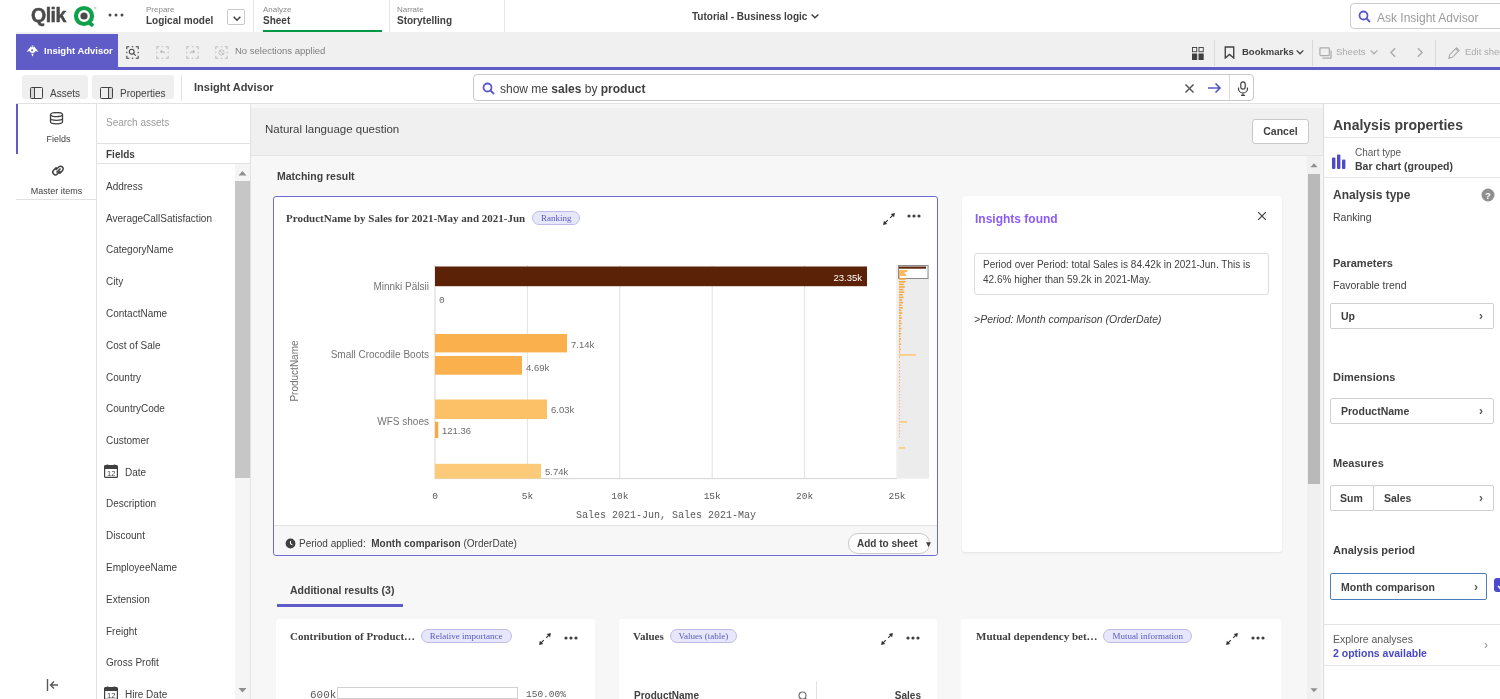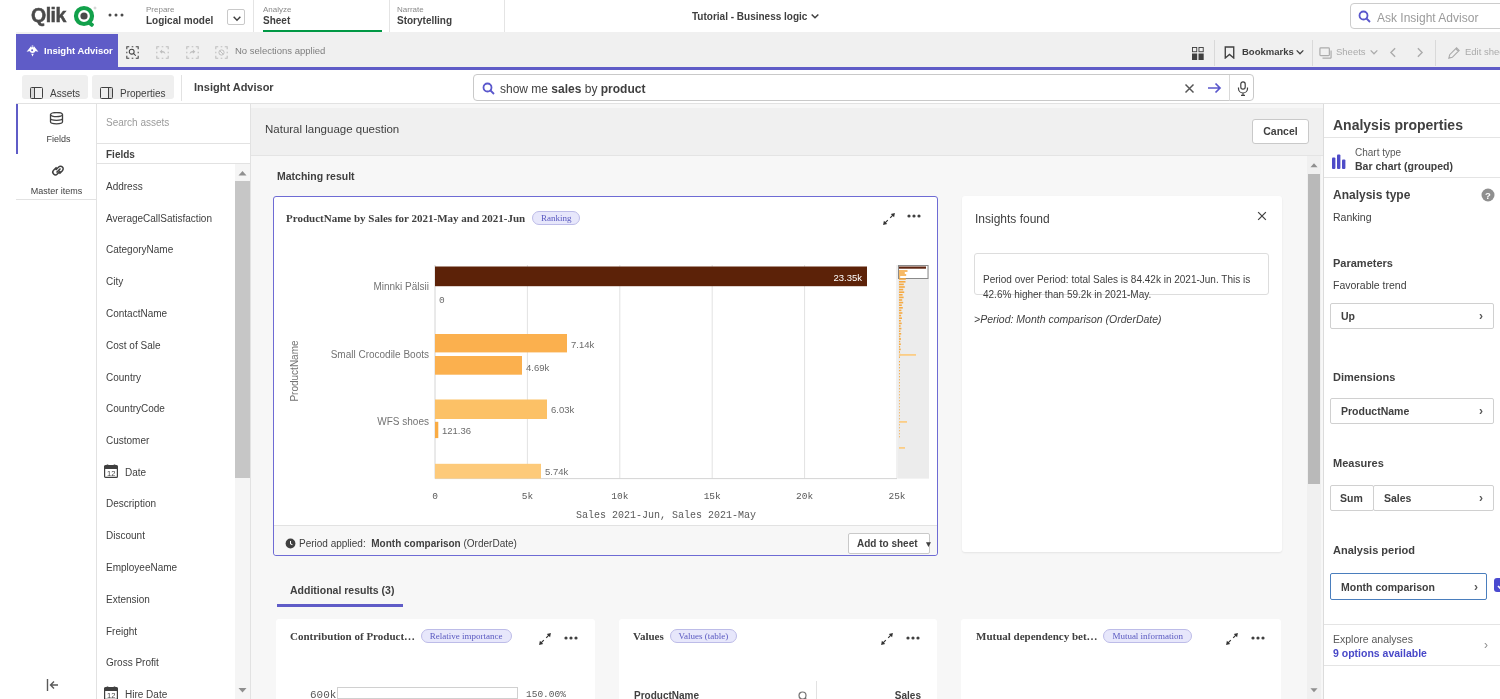--- a/index.html
+++ b/index.html
@@ -398,30 +398,30 @@
             <rect x="625" y="214" width="6" height="1.8" fill="#fbcd86"></rect>
           </g>
           </svg>
       </div>
       <div class="abs" style="left:0;top:328px;width:663px;height:29.5px;background:#f7f7f7;border-top:1px solid #e2e2e2;border-radius:0 0 3px 3px">
         <svg style="position:absolute;left:11px;top:12px" width="11" height="11" viewBox="0 0 13 13">
             <circle cx="6.5" cy="6.5" r="5.8" fill="#404040"></circle>
             <path d="M6.5 3.5 v3.2 l2.3 1.4" stroke="#fff" stroke-width="1.2" fill="none"></path>
           </svg>
         <span style="position:absolute;left:25px;top:12px;font-size:10px;color:#404040">Period applied:&nbsp; <b>Month comparison</b> (OrderDate)</span>
-        <div style="position:absolute;left:574px;top:7px;width:82px;height:21px;border:1px solid #c9c9c9;border-radius:2px;background:#fff;font-size:10px;font-weight:bold;color:#404040;line-height:19px;padding-left:8px;white-space:nowrap">Add to sheet <span style="font-size:8.5px;position:relative;top:-0.5px;margin-left:4px">▼</span></div>
+        <div style="position:absolute;left:574px;top:7px;width:82px;height:21px;border:1px solid #c9c9c9;border-radius:10px;background:#fff;font-size:10px;font-weight:bold;color:#404040;line-height:19px;padding-left:8px;white-space:nowrap">Add to sheet <span style="font-size:8.5px;position:relative;top:-0.5px;margin-left:4px">▼</span></div>
       </div>
     </div>
 
     <div class="abs" style="left:711px;top:92px;width:320px;height:356px;background:#fff;border-radius:3px;box-shadow:0 1px 2px rgba(0,0,0,0.08)">
-      <div class="abs" style="left:13px;top:16px;font-size:12px;font-weight:normal;color:#404040">Insights found</div>
+      <div class="abs" style="left:13px;top:16px;font-size:12px;font-weight:bold;color:#8b5cf6">Insights found</div>
       <svg class="abs" style="left:295px;top:15px" width="10" height="10" viewBox="0 0 13 13">
           <path d="M1.5 1.5 L11.5 11.5 M11.5 1.5 L1.5 11.5" stroke="#404040" stroke-width="1.6"></path>
         </svg>
-      <div class="abs" style="left:12px;top:57px;width:295px;height:42px;border:1px solid #ddd;border-radius:3px;font-size:10px;color:#404040;padding:18px 8px;line-height:15px">Period over Period: total Sales is 84.42k in 2021-Jun. This is 42.6% higher than 59.2k in 2021-May.</div>
+      <div class="abs" style="left:12px;top:57px;width:295px;height:42px;border:1px solid #ddd;border-radius:3px;font-size:10px;color:#404040;padding:3px 8px;line-height:15px">Period over Period: total Sales is 84.42k in 2021-Jun. This is 42.6% higher than 59.2k in 2021-May.</div>
       <div class="abs" style="left:12px;top:117px;font-size:10.5px;font-style:italic;color:#404040">&gt;Period: Month comparison (OrderDate)</div>
     </div>
 
     <div class="abs" style="left:39px;top:480px;font-size:10.5px;font-weight:bold;color:#404040">Additional results (3)</div>
     <div class="abs" style="left:26px;top:500px;width:126px;height:2.5px;background:#5f5cc7"></div>
     <div class="abs" id="card1" style="left:25px;top:515px;width:319px;height:84px;background:#fff;border-radius:3px 3px 0 0">
       <div class="abs cardtitle" style="left:14px;top:11px">Contribution of Product… <span class="pill" style="margin-left:3px">Relative importance</span></div>
       <svg class="abs exp-ic" style="left:262px;top:13px" viewBox="0 0 14 14">
           <g stroke="#333" stroke-width="1.2" fill="none">
             <path d="M8.2 5.8 L11.6 2.4 M5.8 8.2 L2.4 11.6"></path>
@@ -524,21 +524,21 @@
         <span style="margin-left:10px">Month comparison</span>
         <span class="chev" style="position:absolute;right:8px">›</span>
       </div>
     <div class="abs" style="left:170px;top:474px;width:14px;height:14px;background:#4a4ad0;border-radius:3px">
       <svg style="position:absolute;left:2.5px;top:3.5px" width="9" height="8" viewBox="0 0 9 8">
           <path d="M1 4 L3.5 6.5 L8 1.5" stroke="#fff" stroke-width="1.6" fill="none"></path>
         </svg>
     </div>
     <div class="abs" style="left:0;top:520px;width:181px;height:1px;background:#e4e4e4"></div>
     <div class="abs" style="left:9px;top:529px;font-size:10.5px;color:#595959">Explore analyses</div>
-    <div class="abs" style="left:9px;top:543px;font-size:10.5px;font-weight:bold;color:#4848c8">9 options available</div>
+    <div class="abs" style="left:9px;top:543px;font-size:10.5px;font-weight:bold;color:#4848c8">2 options available</div>
     <span class="chev abs" style="left:160px;top:534px;color:#8f8f8f">›</span>
     <div class="abs" style="left:0;top:561px;width:181px;height:1px;background:#e4e4e4"></div>
 
     <div class="abs" style="left:181px;top:0;width:12px;height:595px;background:#fff">
       <svg style="position:absolute;left:2px;top:40px" width="8" height="7" viewBox="0 0 9 7">
           <path d="M0.5 5.5 L4.5 1 L8.5 5.5 z" fill="#6a6a6a"></path>
         </svg>
       <div style="position:absolute;left:1px;top:50px;width:10px;height:501px;background:#a0a0a0"></div>
       <svg style="position:absolute;left:2px;top:554px" width="8" height="7" viewBox="0 0 9 7">
           <path d="M0.5 1 L4.5 5.5 L8.5 1 z" fill="#6a6a6a"></path>

